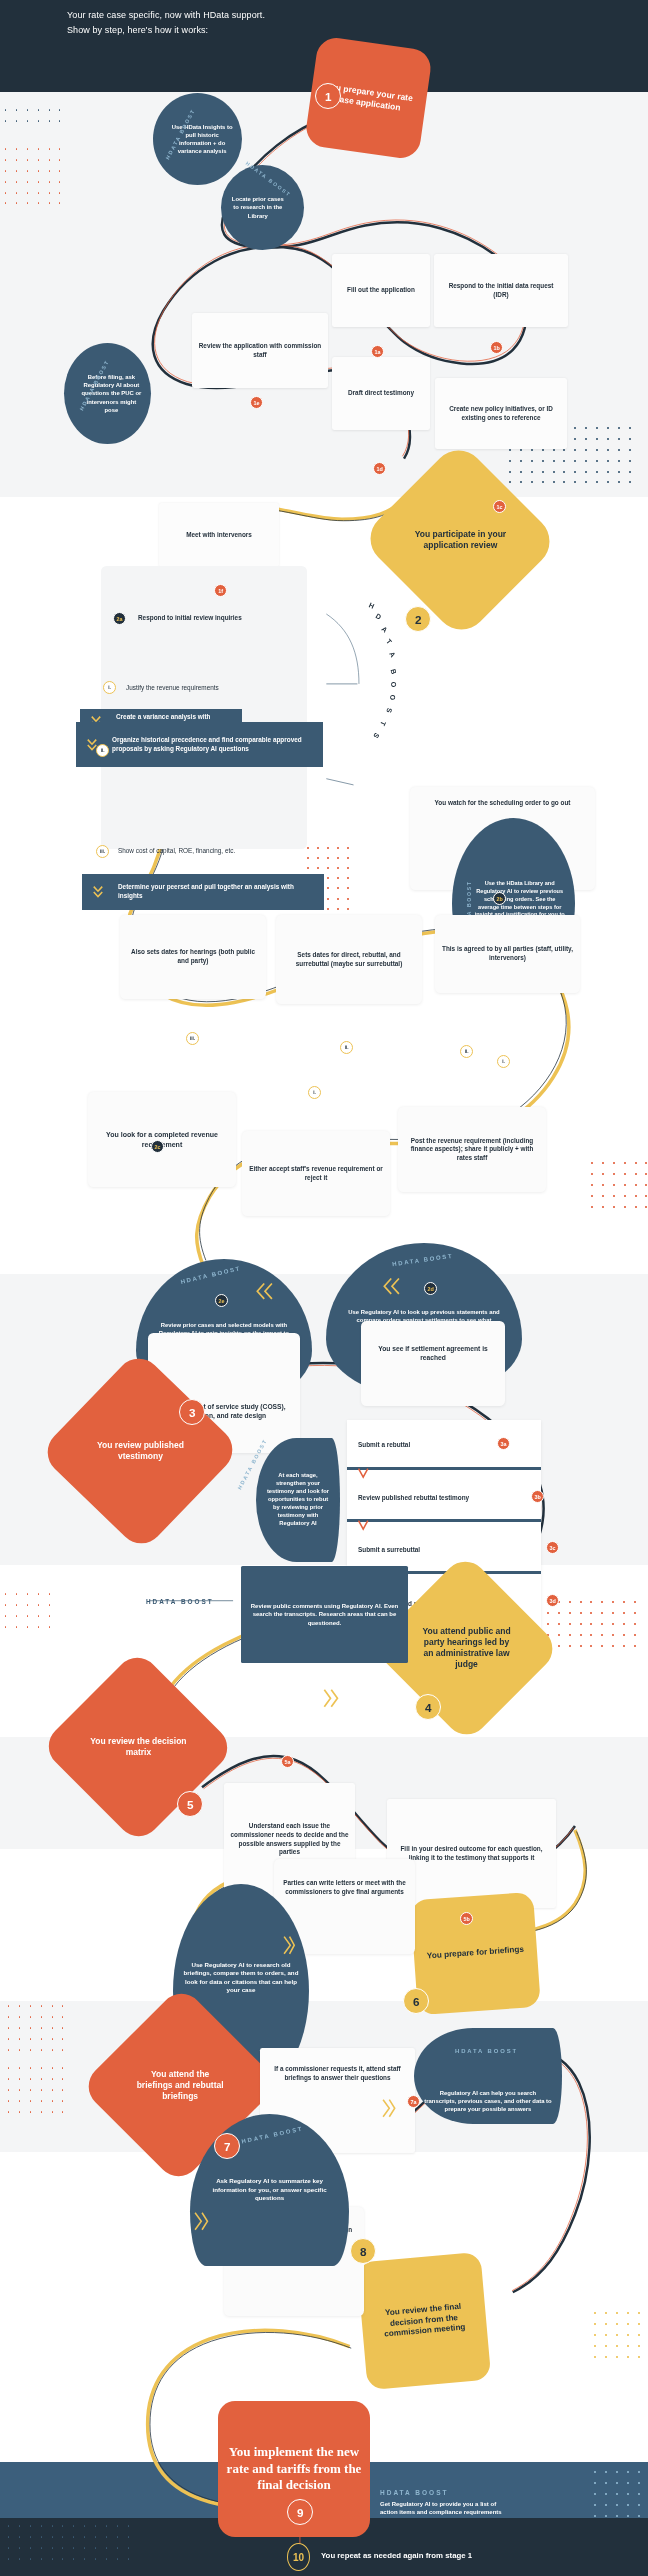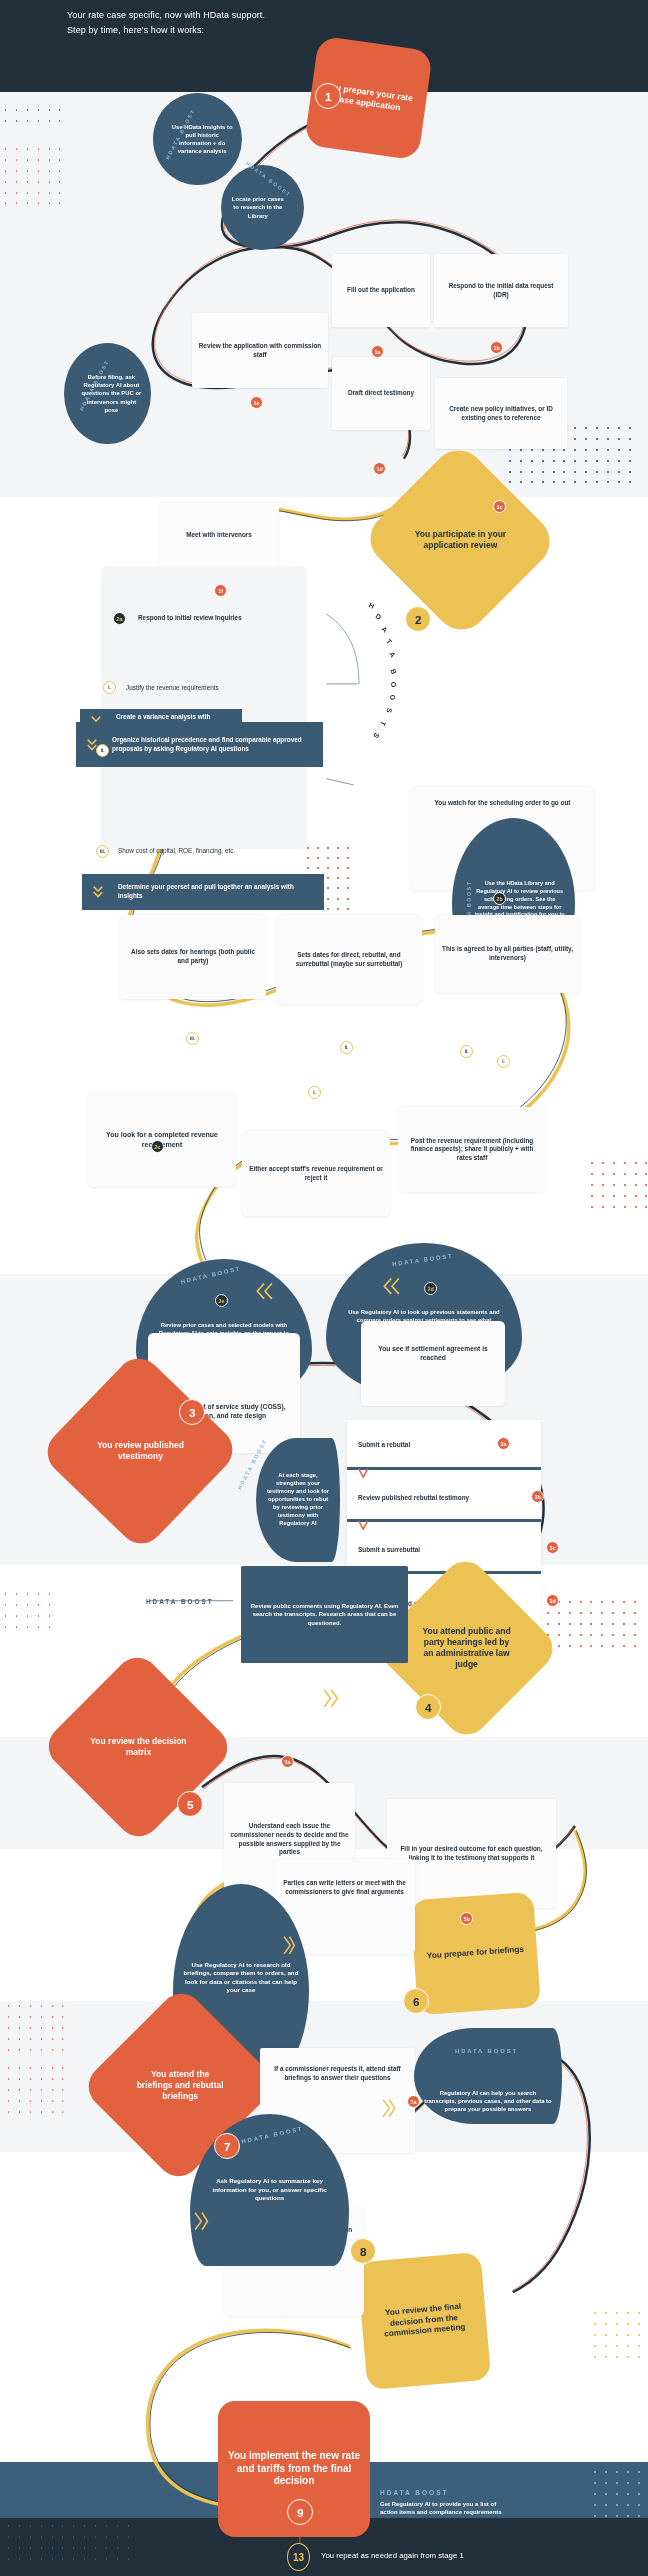--- a/index.html
+++ b/index.html
@@ -536,21 +536,21 @@
     <i style="left: 54px; top: 33px; background: rgb(59, 90, 115);"></i>
     <i style="left: 65px; top: 33px; background: rgb(59, 90, 115);"></i>
     <i style="left: 76px; top: 33px; background: rgb(59, 90, 115);"></i>
     <i style="left: 87px; top: 33px; background: rgb(59, 90, 115);"></i>
     <i style="left: 98px; top: 33px; background: rgb(59, 90, 115);"></i>
     <i style="left: 109px; top: 33px; background: rgb(59, 90, 115);"></i>
     <i style="left: 120px; top: 33px; background: rgb(59, 90, 115);"></i>
   </div>
 
 <div class="hdr-line" style="left:67px;top:10px;">Your rate case specific, now with HData support.</div>
-<div class="hdr-line" style="left:67px;top:25px;">Step by time, here's how it works:</div>
+<div class="hdr-line" style="left:67px;top:25px;">Show by step, here's how it works:</div>
 
 <svg class="flow" width="648" height="2576" viewBox="0 0 834 3315">
 
   <path d="M422,150 C380,165 330,200 300,250 C270,300 290,315 330,318 C400,322 420,300 470,290 C540,276 600,300 640,330 C680,360 690,420 660,450 C630,480 560,470 520,440 C480,410 440,330 380,320 C300,306 240,350 210,400 C185,443 195,480 240,494 C310,516 420,460 470,480 C520,500 540,560 520,590" fill="none" stroke="#22303c" stroke-width="3.2"></path>
   <path d="M422,152 C382,167 333,202 303,251 C274,300 292,312 330,315 C400,319 420,297 470,287 C540,273 600,297 640,327 C680,357 688,418 658,447 C628,476 558,467 518,437 C478,407 438,327 378,317 C298,303 240,347 212,397 C188,440 197,477 241,491 C311,513 420,457 470,477 C520,497 538,557 518,587" fill="none" stroke="#e2613e" stroke-width="1"></path>
 
   <path d="M520,640 C505,660 480,668 440,668 C400,668 360,650 300,650 C250,650 215,680 208,730 C200,800 212,900 216,980 C220,1060 206,1110 180,1150 C150,1195 160,1250 210,1280 C260,1310 340,1285 400,1255 C470,1220 540,1190 610,1200 C680,1210 720,1250 730,1300 C742,1360 700,1420 640,1450 C580,1480 500,1470 430,1470 C360,1470 300,1490 270,1540 C248,1578 250,1600 262,1630" fill="none" stroke="#edc254" stroke-width="4.5"></path>
   <path d="M522,642 C507,662 482,670 442,670 C402,670 362,652 302,652 C253,652 219,682 212,731 C204,800 216,899 220,979 C224,1059 210,1108 184,1148 C155,1192 165,1246 213,1276 C262,1305 340,1281 399,1251 C469,1217 540,1187 609,1197 C678,1207 717,1246 727,1296 C738,1355 697,1415 638,1445 C579,1474 500,1465 430,1465 C361,1465 302,1485 273,1534 C252,1571 254,1593 265,1622" fill="none" stroke="#22303c" stroke-width="1"></path>
 
   <path d="M250,1800 C300,1760 400,1745 480,1760 C560,1775 640,1820 680,1880 C715,1932 700,1990 660,2030 C630,2060 590,2075 560,2085" fill="none" stroke="#22303c" stroke-width="3.2"></path>
@@ -893,22 +893,22 @@
 
 <div class="boost-label" style="left:241px;top:2132px;font-size:5.9px;letter-spacing:1.9px;transform:rotate(-12deg);">HDATA BOOST</div>
 <div style="position:absolute;left:192px;top:2211px;">
   <svg width="17" height="22" viewBox="0 0 22 28">
       <polyline points="4,24 12,13 4,2" fill="none" stroke="#edc254" stroke-width="2"></polyline>
       <polyline points="13,24 20,13 13,2" fill="none" stroke="#edc254" stroke-width="2"></polyline>
     </svg>
 </div>
 
 <div class="stagebox orange" style="left:218px;top:2401px;width:152px;height:136px;border-radius:17px;">
-  <span style="font-size:10px;">You implement the new rate and tariffs from the final decision</span>
+  <span style="font-size:13px;font-family:Liberation Serif, serif;">You implement the new rate and tariffs from the final decision</span>
 </div>
 <div class="numcircle big num-orange" style="left:287px;top:2499px;">9</div>
 
 <div class="boost-label" style="left:380px;top:2489px;font-size:6.5px;letter-spacing:2px;">HDATA BOOST</div>
 <div style="position:absolute;left:380px;top:2500px;width:128px;color:#ffffff;font-size:6px;line-height:1.38;font-weight:700;">Get Regulatory AI to provide you a list of action items and compliance requirements</div>
 
-<div class="numcircle big num-yellow" style="left:287px;top:2543px;width:23px;height:28px;border-radius:50%;border:1.6px solid #edc254;background:#22303c;color:#edc254;font-size:10px;">13</div>
-<div style="position:absolute;left:321px;top:2551px;color:#ffffff;font-size:7.8px;font-weight:400;white-space:nowrap;">You repeat as needed again from stage 1</div>
+<div class="numcircle big num-yellow" style="left:287px;top:2543px;width:23px;height:28px;border-radius:50%;border:1.6px solid #edc254;background:#22303c;color:#edc254;font-size:10px;">10</div>
+<div style="position:absolute;left:321px;top:2551px;color:#ffffff;font-size:7.8px;font-weight:700;white-space:nowrap;">You repeat as needed again from stage 1</div>
 
 
 </body></html>

